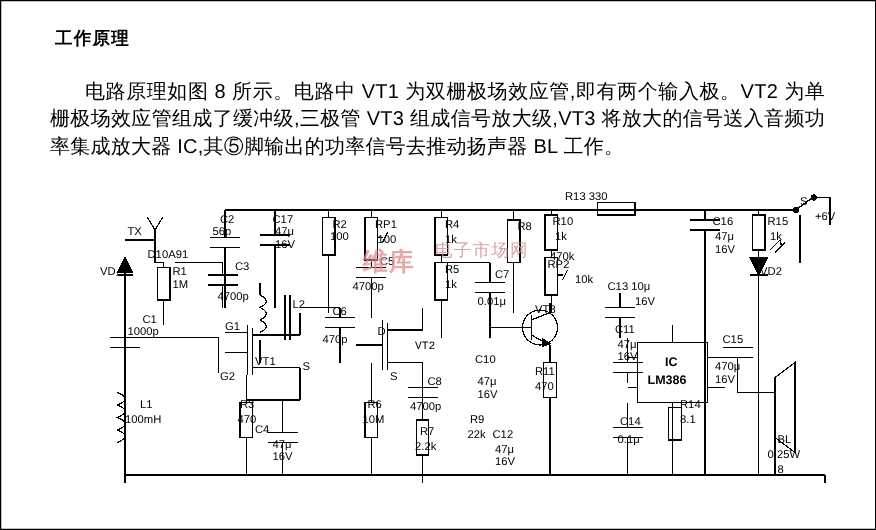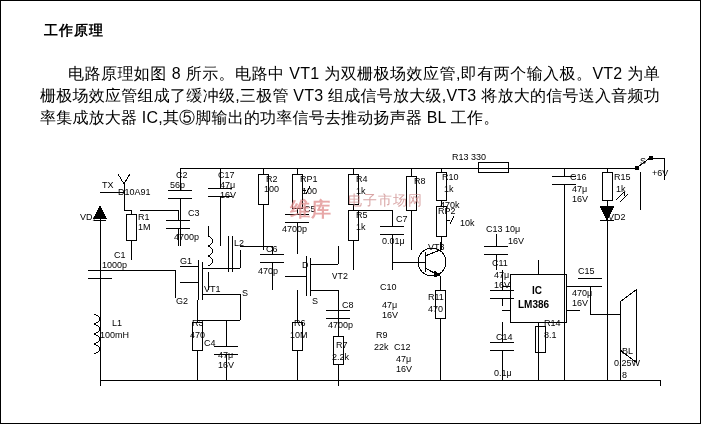--- a/index.html
+++ b/index.html
@@ -206,21 +206,21 @@
       <path d="M558 17 L570 8"></path>
       <circle cx="571" cy="8" r="2" fill="#000"></circle>
       <path d="M572 8 L584 8 L584 30"></path>
 
       <path d="M20 230 L20 236 M580 230 L580 236"></path>
       <path d="M258 230 L258 236"></path>
     </g>
   </svg>
 
   <div class="lbl" style="left:22px;  top:30px;">TX</div>
-  <div class="lbl" style="left:38px;  top:37px;">D10A91</div>
+  <div class="lbl" style="left:38px;  top:48px;">D10A91</div>
   <div class="lbl" style="left:0px;   top:62px;">VD₁</div>
   <div class="lbl" style="left:58px;  top:62px;">R1</div>
   <div class="lbl" style="left:58px;  top:72px;">1M</div>
   <div class="lbl" style="left:34px;  top:100px;">C1</div>
   <div class="lbl" style="left:22px;  top:110px;">1000p</div>
   <div class="lbl" style="left:32px;  top:168px;">L1</div>
   <div class="lbl" style="left:20px;  top:180px;">100mH</div>
 
   <div class="lbl" style="left:96px;  top:20px;">C2</div>
   <div class="lbl" style="left:90px;  top:30px;">56p</div>
@@ -285,21 +285,21 @@
   <div class="lbl" style="left:372px; top:2px;">R13 330</div>
 
   <div class="lbl" style="left:412px; top:108px;">C11</div>
   <div class="lbl" style="left:414px; top:120px;">47μ</div>
   <div class="lbl" style="left:414px; top:130px;">16V</div>
   <div class="lbl" style="left:406px; top:74px;">C13 10μ</div>
   <div class="lbl" style="left:428px; top:86px;">16V</div>
   <div class="lbl b" style="left:452px; top:136px;font-size:10px;">IC</div>
   <div class="lbl" style="left:438px; top:150px;font-size:10px;font-weight:bold;">LM386</div>
   <div class="lbl" style="left:416px; top:182px;">C14</div>
-  <div class="lbl" style="left:414px; top:218px;">0.1μ</div>
+  <div class="lbl" style="left:414px; top:196px;">0.1μ</div>
 
   <div class="lbl" style="left:490px; top:22px;">C16</div>
   <div class="lbl" style="left:492px; top:34px;">47μ</div>
   <div class="lbl" style="left:492px; top:44px;">16V</div>
   <div class="lbl" style="left:534px; top:22px;">R15</div>
   <div class="lbl" style="left:536px; top:34px;">1k</div>
   <div class="lbl" style="left:528px; top:62px;">VD2</div>
   <div class="lbl" style="left:498px; top:116px;">C15</div>
   <div class="lbl" style="left:492px; top:138px;">470μ</div>
   <div class="lbl" style="left:492px; top:148px;">16V</div>

